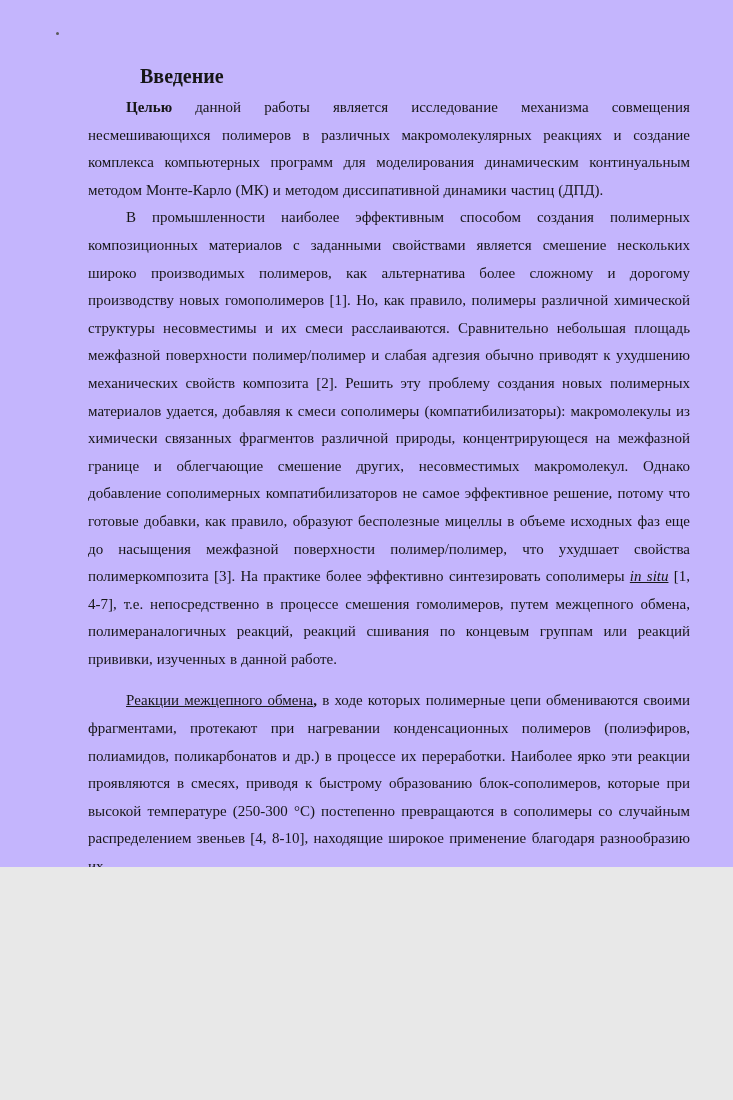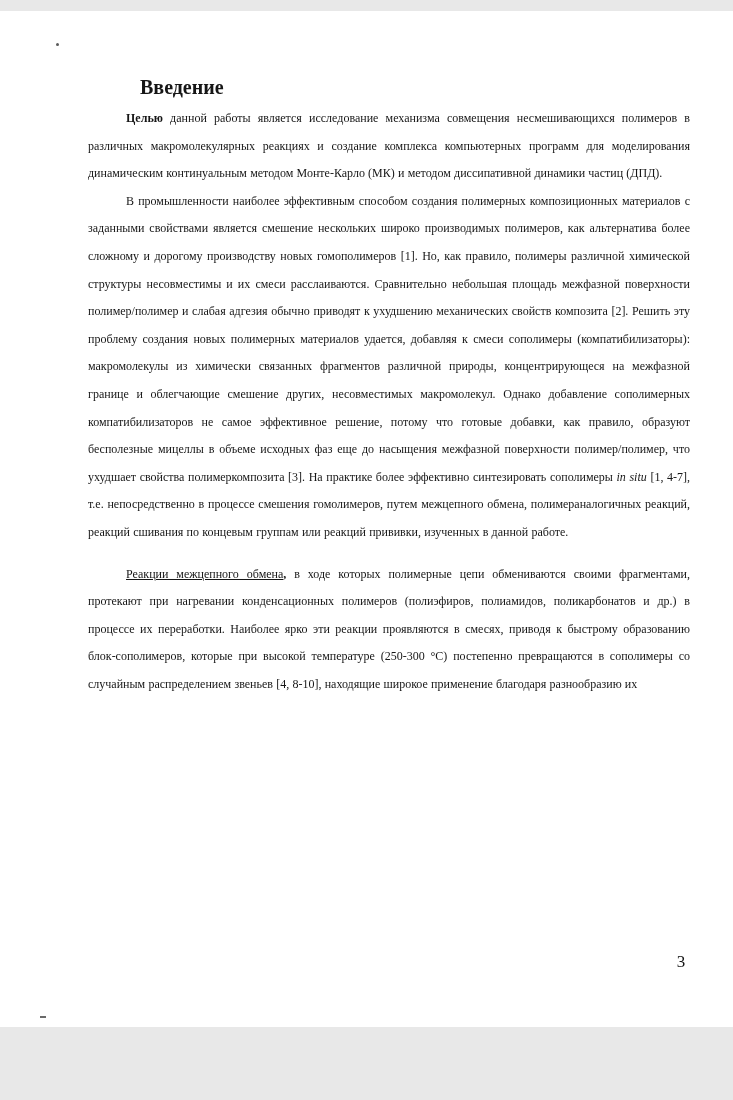--- a/index.html
+++ b/index.html
@@ -3,52 +3,52 @@
 <meta charset="utf-8">
 <style>
   html, body {
     margin: 0;
     padding: 0;
     background: #e8e8e8;
   }
   .page {
     position: relative;
     width: 733px;
-    height: 1016px;
-    margin: 11px auto;
-    background: #ffffff;
+    height: 867px;
+    margin: 0 auto;
+    background: #c4b5fd;
     overflow: hidden;
     font-family: "Liberation Serif", "DejaVu Serif", serif;
     color: #161616;
   }
   .content {
     position: absolute;
     left: 88px;
     top: 63px;
     width: 602px;
   }
   .doc-heading {
     font-size: 20px;
     font-weight: bold;
     line-height: 26px;
     margin: 0 0 5px 52px;
   }
   .para {
     margin: 0;
-    font-size: 12px;
+    font-size: 15px;
     line-height: 27.6px;
     text-align: justify;
     text-indent: 38px;
     word-spacing: 0.02em;
   }
   .para.gap {
     margin-top: 14px;
   }
   .seg-bold { font-weight: bold; }
-  .seg-italic { font-style: italic; }
+  .seg-italic { font-style: italic; text-decoration: underline; }
   .seg-bold-underline { font-weight: normal; text-decoration: underline; }
   .page-number {
     position: absolute;
     left: 670px;
     top: 940px;
     width: 22px;
     text-align: center;
     font-size: 17px;
     line-height: 22px;
   }

